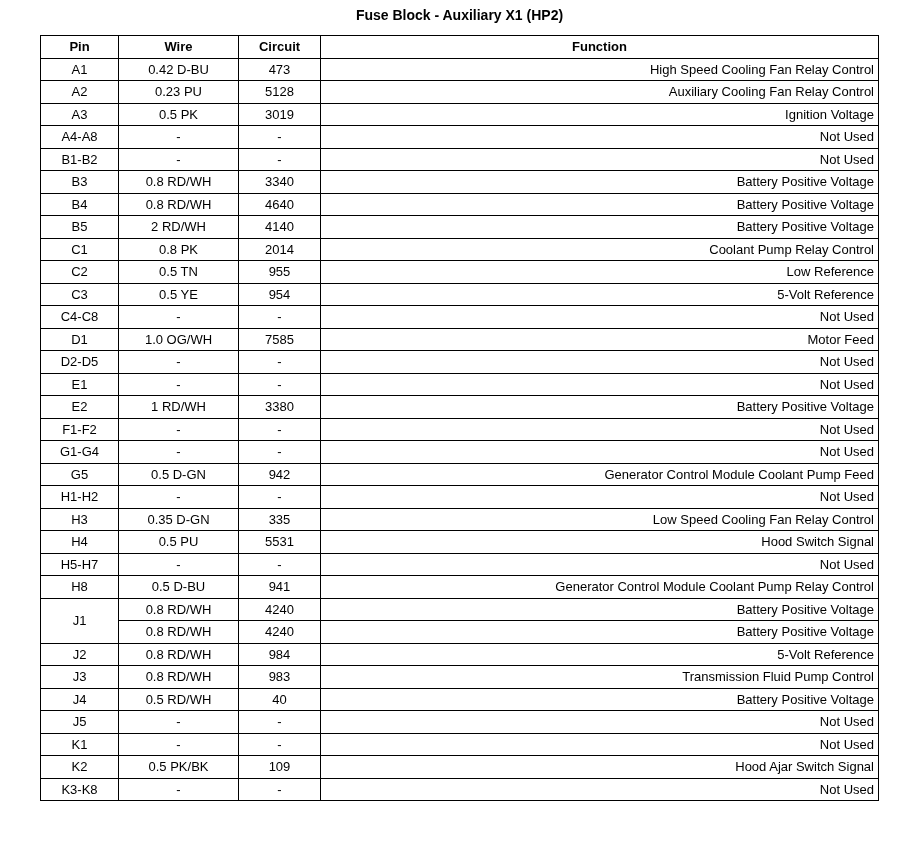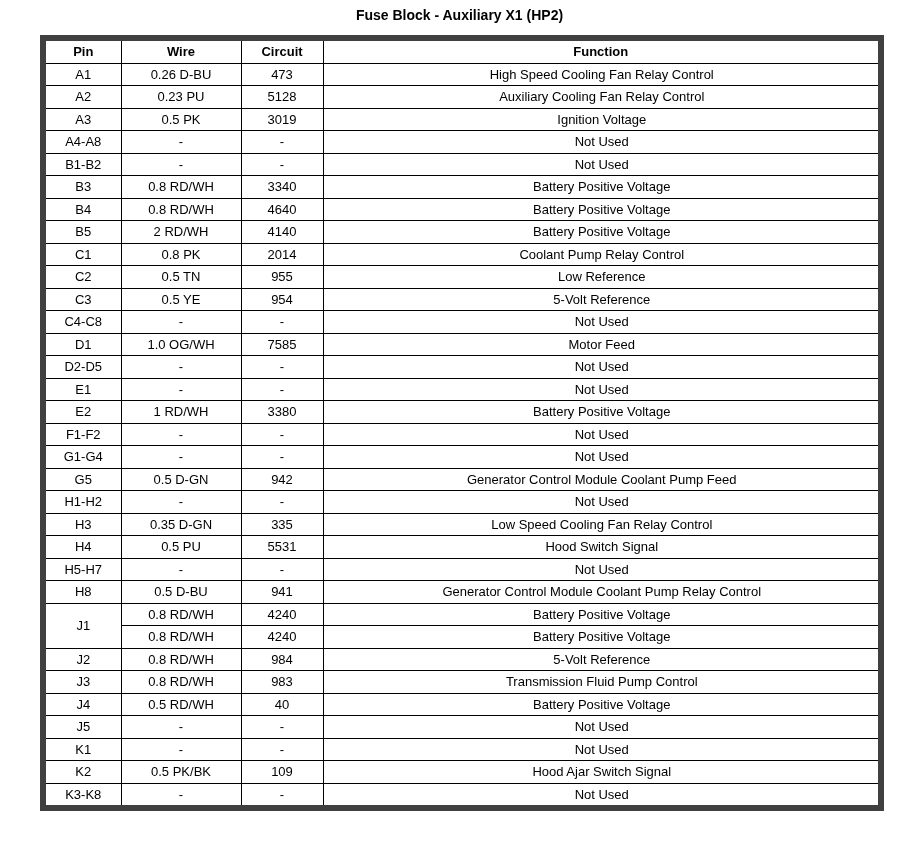--- a/index.html
+++ b/index.html
@@ -21,39 +21,39 @@
     text-align: center;
     font-weight: bold;
     font-size: 14px;
     margin: 0 0 12px 0;
   }
   table.fuse-table {
     border-collapse: collapse;
     margin-left: 40px;
     width: 838px;
     table-layout: fixed;
-    border: 6px solid #404040;
+    border: 1px solid #404040;
   }
   .fuse-table th,
   .fuse-table td {
     border: 1px solid #000000;
     font-size: 13px;
     height: 21.5px;
     padding: 0 4px;
     overflow: hidden;
     white-space: nowrap;
     vertical-align: middle;
   }
   .fuse-table th {
     font-weight: bold;
     text-align: center;
     border-bottom: 1px solid #000000;
   }
   .fuse-table td.c { text-align: center; }
-  .fuse-table td.l { text-align: center; padding-left: 6px; }
+  .fuse-table td.l { text-align: right; padding-left: 6px; }
   col.col-pin      { width: 78px; }
   col.col-wire     { width: 120px; }
   col.col-circuit  { width: 82px; }
   col.col-function { width: 558px; }
 </style>
 </head>
 <body>
 
 <div class="page">
   <h1 class="title">Fuse Block - Auxiliary X1 (HP2)</h1>
@@ -69,21 +69,21 @@
       <tr>
         <th>Pin</th>
         <th>Wire</th>
         <th>Circuit</th>
         <th>Function</th>
       </tr>
     </thead>
     <tbody>
         <tr>
           <td class="c" rowspan="1">A1</td>
-          <td class="c">0.26 D-BU</td>
+          <td class="c">0.42 D-BU</td>
           <td class="c">473</td>
           <td class="l">High Speed Cooling Fan Relay Control</td>
         </tr>
         <tr>
           <td class="c" rowspan="1">A2</td>
           <td class="c">0.23 PU</td>
           <td class="c">5128</td>
           <td class="l">Auxiliary Cooling Fan Relay Control</td>
         </tr>
         <tr>

